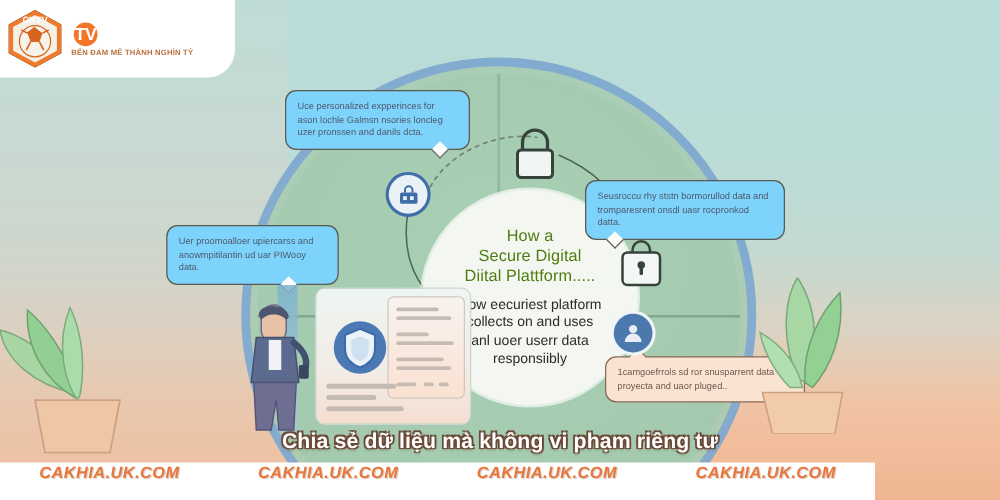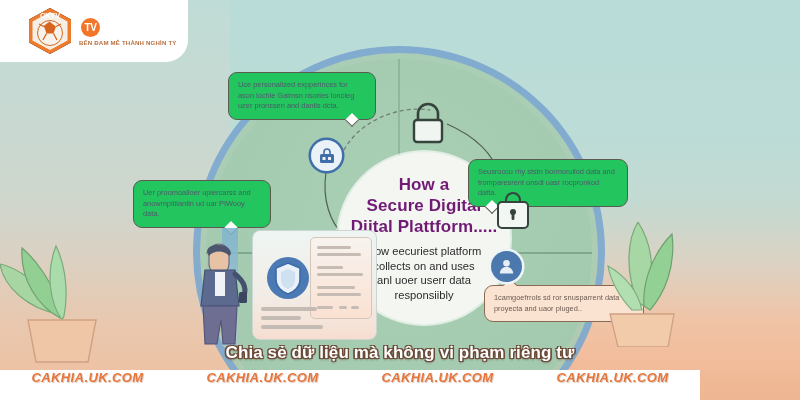--- a/index.html
+++ b/index.html
@@ -72,39 +72,39 @@
     width: 172px; height: 172px;
     border-radius: 50%;
     background: #f4f6f2;
     box-shadow: 0 0 0 2px rgba(255,255,255,.65);
     display: flex; flex-direction: column;
     align-items: center; justify-content: center;
     text-align: center;
     padding: 6px 8px;
   }
   .cc-title {
-    font-size: 17px;
+    font-size: 13px;
     line-height: 1.24;
-    color: #701a75;
-    font-weight: 700;
+    color: #4d7c0f;
+    font-weight: 400;
     letter-spacing: .1px;
     white-space: pre-line;
   }
   .cc-sub {
     margin-top: 7px;
     font-size: 11.2px;
     line-height: 1.3;
     color: #2b2b2b;
     white-space: pre-line;
   }
 
   
   .callout {
     position: absolute;
-    background: #22c55e;
+    background: #7dd3fc;
     border: 1.6px solid #5a5a52;
     border-radius: 9px;
     padding: 7px 9px;
     font-size: 7.4px;
     line-height: 1.45;
     color: #4e5a6b;
     white-space: pre-line;
     filter: blur(.35px);
   }
   .callout::after {
@@ -115,21 +115,21 @@
     border-right: 1.6px solid #5a5a52;
     border-bottom: 1.6px solid #5a5a52;
     transform: rotate(45deg);
   }
   .callout.c-top { left: 228px; top: 72px; width: 148px; }
   .callout.c-top::after { left: 118px; bottom: -6px; }
 
   .callout.c-left { left: 133px; top: 180px; width: 138px; }
   .callout.c-left::after { left: 92px; bottom: -6px; }
 
-  .callout.c-right { left: 468px; top: 159px; width: 160px; }
+  .callout.c-right { left: 468px; top: 144px; width: 160px; }
   .callout.c-right::after { left: 18px; bottom: -6px; }
 
   .callout.c-bottom {
     left: 484px; top: 285px; width: 160px;
     background: #fbe3d2; border-color: #8a6a55; color: #6b5a50;
   }
   .callout.c-bottom::after { background: #fbe3d2; border-color: #8a6a55; left: 20px; top: -6px;
     border: 0; border-left: 1.6px solid #8a6a55; border-top: 1.6px solid #8a6a55; }
 
   
@@ -187,39 +187,39 @@
     opacity: .85;
   }
 
   
   .logo-card {
     position: absolute; left: 0; top: 0;
     width: 188px; height: 62px;
     background: #ffffff;
     border-bottom-right-radius: 22px;
     display: flex; align-items: center;
-    padding-left: 26px;
+    padding-left: 4px;
     z-index: 30;
   }
   .logo-hex {
     position: relative;
     width: 48px; height: 48px;
     flex: 0 0 48px;
   }
   .logo-text-wrap { margin-left: 5px; }
   .logo-row { display: flex; align-items: flex-start; }
   .logo-word {
     font-size: 26px; font-weight: 700; font-style: italic;
     color: #f2752a; letter-spacing: -.6px; line-height: 1;
     font-family: "Liberation Sans", sans-serif;
   }
   .logo-tv {
     margin-left: 2px; margin-top: 1px;
     background: #f2752a; color: #fff;
-    font-size: 10px; font-weight: 700;
+    font-size: 14px; font-weight: 700;
     border-radius: 50%;
     width: 19px; height: 19px;
     display: flex; align-items: center; justify-content: center;
     letter-spacing: -.3px;
   }
   .logo-tagline {
     margin-top: 2px;
     font-size: 6.1px; font-weight: 700;
     color: #b9703f; letter-spacing: .18px;
     white-space: nowrap;

